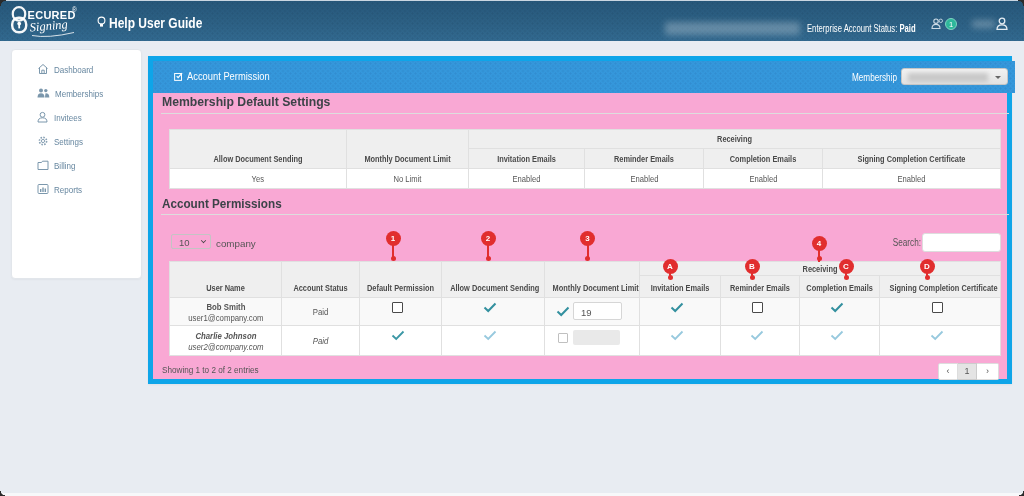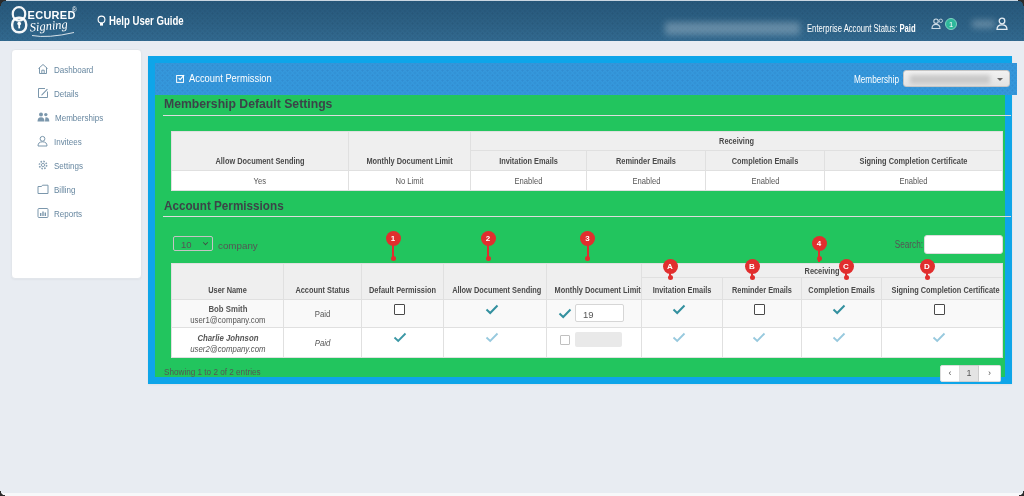--- a/index.html
+++ b/index.html
@@ -10,36 +10,36 @@
 
 #hdr { position:absolute; left:0; top:0; width:1024px; height:41px;
   background-color:#2c5f83;
   background-image:radial-gradient(rgba(10,30,50,0.10) 0.9px, rgba(0,0,0,0) 1.3px),radial-gradient(rgba(10,30,50,0.10) 0.9px, rgba(0,0,0,0) 1.3px),linear-gradient(180deg,#27587b 0%,#2d6185 55%,#326a90 100%);
   background-size:5px 5px,5px 5px,100% 100%; background-position:0 0,2.5px 2.5px,0 0;
   border-top:1px solid #c9d6e2; }
 #hdr .corner { position:absolute; top:-1px; width:6px; height:6px; }
 #hdr .corner.l { left:0; background:radial-gradient(circle at 100% 100%, rgba(0,0,0,0) 5px, #2b2b2b 5.5px); }
 #hdr .corner.r { right:0; background:radial-gradient(circle at 0% 100%, rgba(0,0,0,0) 5px, #2b2b2b 5.5px); }
 #logo { position:absolute; left:8px; top:3px; }
-#helpguide { position:absolute; left:97px; top:13px; color:#fff; font-size:12px; font-weight:bold; display:flex; align-items:center; }
+#helpguide { position:absolute; left:97px; top:13px; color:#fff; font-size:15px; font-weight:bold; display:flex; align-items:center; }
 #helpguide .t { display:inline-block; transform:scaleX(0.8); transform-origin:0 50%; white-space:nowrap; }
 #eas { position:absolute; left:807px; top:21px; color:#fff; font-size:10.5px; transform:scaleX(0.73); transform-origin:0 50%; white-space:nowrap; }
 .blurbox { position:absolute; background:rgba(255,255,255,0.26); border-radius:2px; filter:blur(3px); }
 
 
 #side { position:absolute; left:11px; top:49px; width:131px; height:230px; background:#fff;
   border:1px solid #e2e6eb; border-radius:4px; box-shadow:0 1px 2px rgba(0,0,0,0.04); }
 #side ul { list-style:none; padding:7px 0 0 16px; }
 #side li { height:24px; display:flex; align-items:center; padding-left:8px; color:#6787a0; font-size:9.8px; white-space:nowrap; overflow:hidden; }
 #side li em { font-style:normal; display:inline-block; transform:scaleX(0.82); transform-origin:0 50%; }
 #side li svg { margin-right:5px; margin-left:1px; flex:none; }
 
 
-#card { position:absolute; left:148px; top:56px; width:864px; height:328px; background:#22c55e;
-  border:7px solid #0ea5e9; box-shadow:0 1px 2px rgba(0,0,0,0.05); }
+#card { position:absolute; left:148px; top:56px; width:864px; height:328px; background:#f9a8d4;
+  border:5px solid #0ea5e9; box-shadow:0 1px 2px rgba(0,0,0,0.05); }
 #bluebar { position:absolute; left:0; top:0; width:862px; height:32px; color:#fff;
   background-color:#3598dc;
   background-image:radial-gradient(rgba(20,60,120,0.11) 0.9px, rgba(0,0,0,0) 1.3px),radial-gradient(rgba(20,60,120,0.11) 0.9px, rgba(0,0,0,0) 1.3px);
   background-size:5px 5px,5px 5px; background-position:0 0,2.5px 2.5px; }
 #bluebar .ttl { position:absolute; left:21px; top:9px; font-size:11.5px; display:flex; align-items:center; }
 #bluebar .mlbl { position:absolute; left:640px; top:10px; width:104px; text-align:right; font-size:10.5px; transform:scaleX(0.78); transform-origin:100% 50%; }
 #msel { position:absolute; left:748px; top:7px; width:107px; height:17px; background:linear-gradient(#f2f2f2,#e2e2e2);
   border:1px solid #c6c6c6; border-radius:3px; }
 #msel .blur { position:absolute; left:6px; top:4px; width:80px; height:9px; background:#c8c8c8; filter:blur(2px); }
 #msel .car { position:absolute; right:6px; top:7px; width:0; height:0; border-left:3px solid transparent; border-right:3px solid transparent; border-top:3.5px solid #666; }
@@ -108,27 +108,20 @@
 
 <div id="side">
   <ul>
     <li>
         <svg width="12" height="12" viewBox="0 0 12 12">
           <path d="M1.5 5.5 L6 1.5 L10.5 5.5 M2.5 5 V10.5 H9.5 V5 M4.8 10.5 V7.2 H7.2 V10.5" fill="none" stroke="#7b97ac" stroke-width="1"></path>
         </svg>
         <em>Dashboard</em>
       </li>
     <li>
-        <svg width="12" height="12" viewBox="0 0 12 12">
-          <path d="M8 1.5 H1.5 V10.5 H10.5 V4.5" fill="none" stroke="#7b97ac" stroke-width="1"></path>
-          <path d="M4.5 7.5 L10 1.8 L10.8 2.6 L5.3 8.3 L4.2 8.6 Z" fill="#7b97ac"></path>
-        </svg>
-        <em>Details</em>
-      </li>
-    <li>
         <svg width="13" height="12" viewBox="0 0 13 12">
           <circle cx="4" cy="3.6" r="2" fill="#7b97ac"></circle>
           <circle cx="8.8" cy="3.6" r="1.7" fill="#7b97ac"></circle>
           <path d="M0.5 10.5 Q0.5 6.2 4 6.2 Q7.5 6.2 7.5 10.5 Z" fill="#7b97ac"></path>
           <path d="M8 10.5 Q8.2 6.5 8.8 6.3 Q12.3 6.3 12.3 10.5 Z" fill="#7b97ac"></path>
         </svg>
         <em>Memberships</em>
       </li>
     <li>
         <svg width="12" height="12" viewBox="0 0 12 12">

